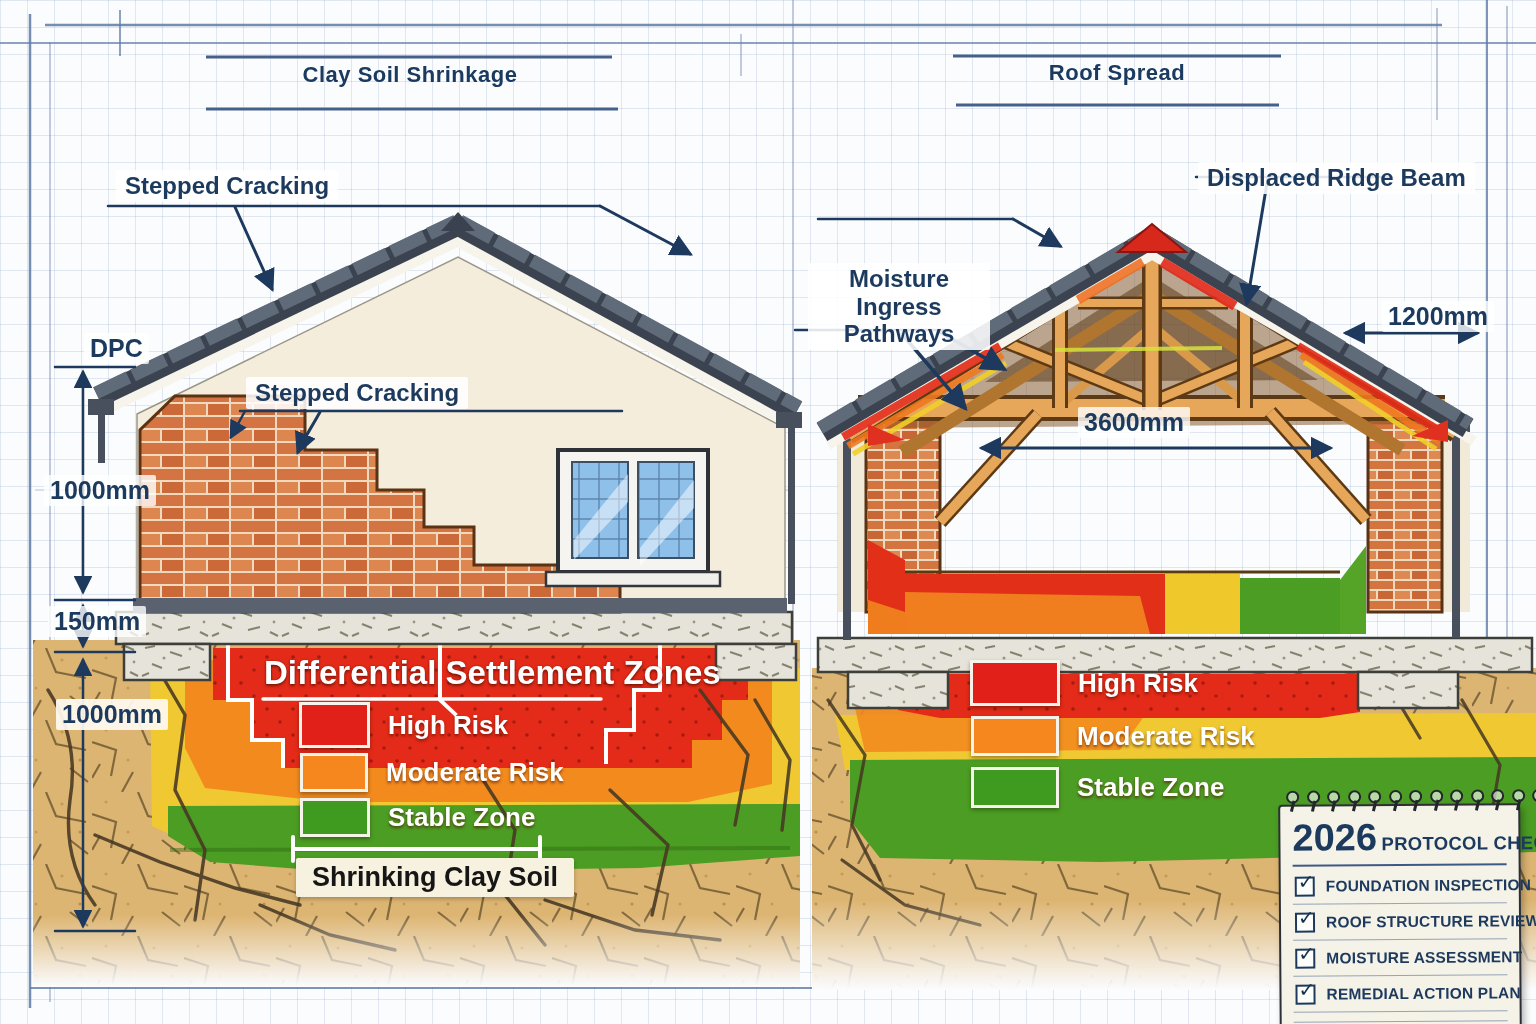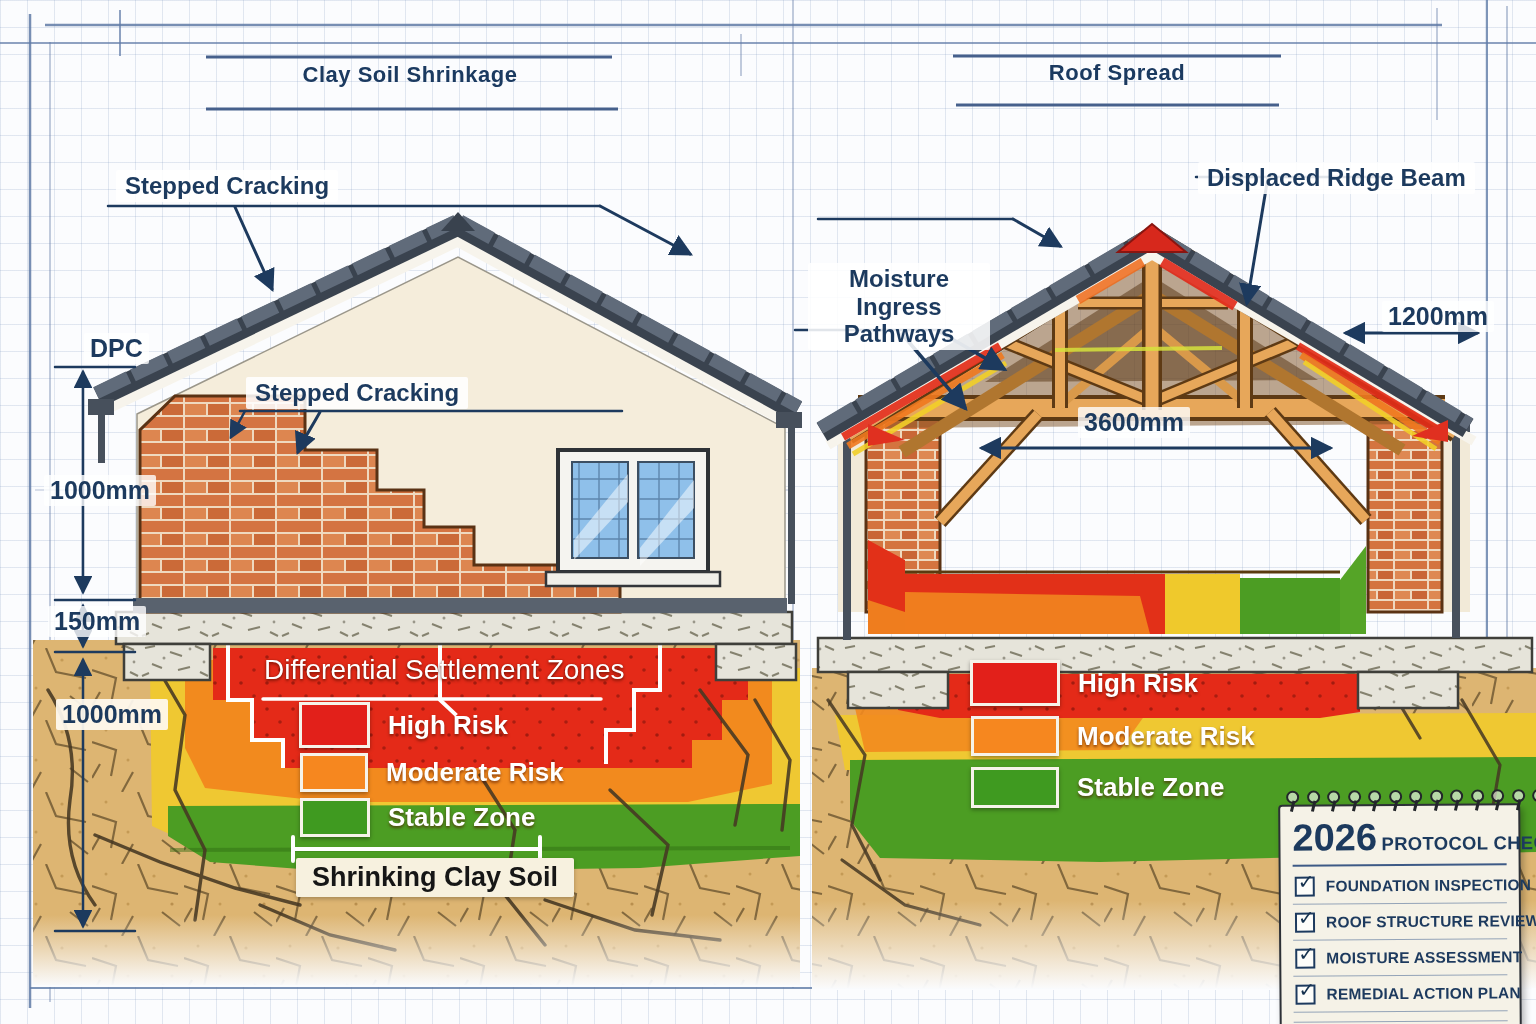--- a/index.html
+++ b/index.html
@@ -22,21 +22,21 @@
     color:#1c3a5e;font-weight:bold;font-size:24px;line-height:1.15;
     background:rgba(255,255,255,.87);padding:2px 9px;border-radius:2px;
     white-space:nowrap;
   }
   .dim{
     color:#1c3a5e;font-weight:bold;font-size:25px;
     background:rgba(255,255,255,.8);padding:1px 6px;border-radius:2px;
     white-space:nowrap;
   }
   .zones-title{
-    color:#fff;font-weight:normal;font-size:28px;white-space:nowrap;
+    color:#fff;font-weight:bold;font-size:33px;white-space:nowrap;
     text-shadow:0 2px 3px rgba(90,15,0,.7), 0 0 2px rgba(90,15,0,.5);
   }
   .legend-row{display:flex;align-items:center;gap:18px;}
   .sw{border:3px solid #f6f3ea;box-shadow:0 2px 4px rgba(0,0,0,.35);}
   .sw-red{background:#e2201a;}
   .sw-orange{background:#f6871f;}
   .sw-green{background:#3f9a20;}
   .ltxt{
     color:#fff;font-weight:bold;font-size:26px;white-space:nowrap;
     text-shadow:0 2px 3px rgba(80,20,0,.65);

